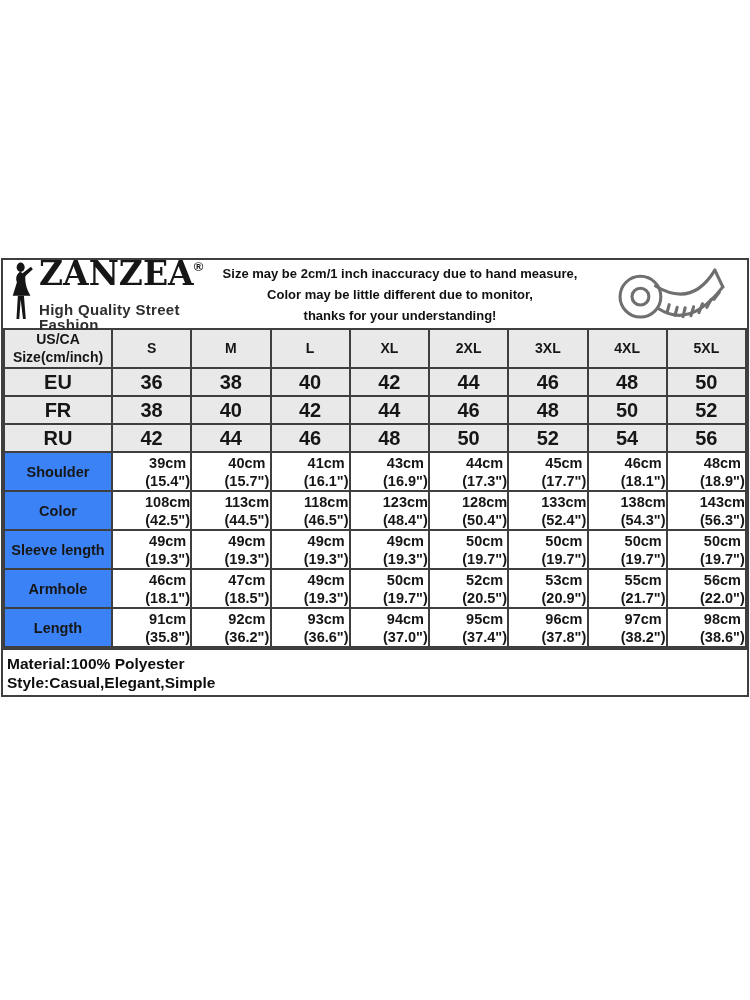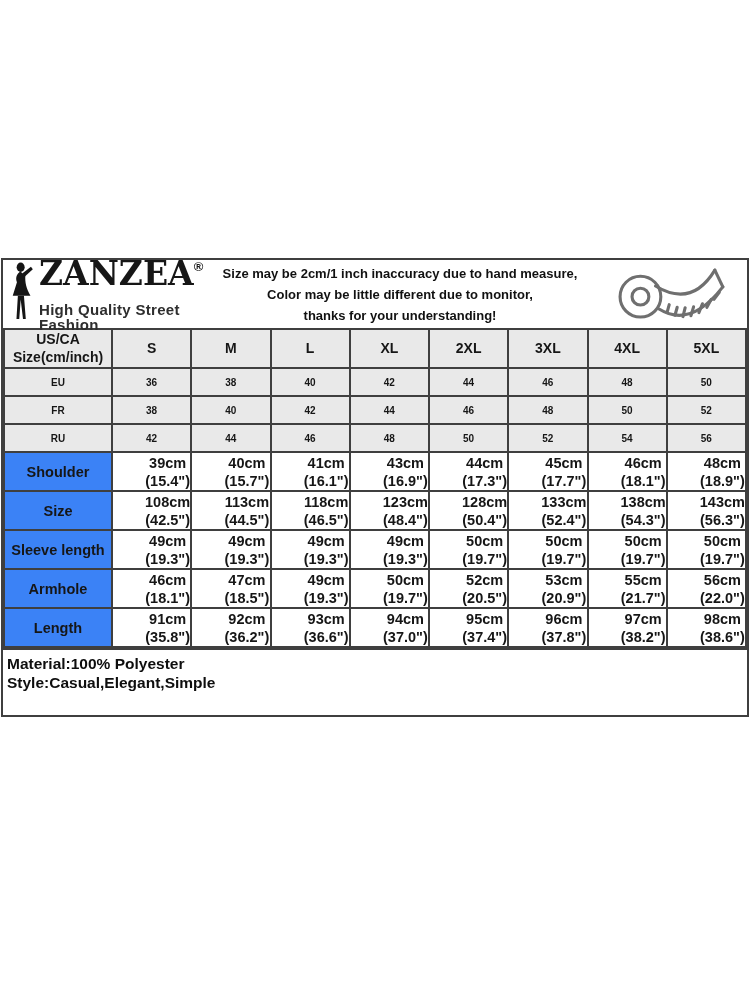--- a/index.html
+++ b/index.html
@@ -27,27 +27,27 @@
   .notice{flex:1;text-align:center;font-size:13px;font-weight:700;line-height:21px;color:#111;}
   .tape{width:152px;display:flex;align-items:center;justify-content:center;}
   
   table.size-table{width:100%;border-collapse:collapse;table-layout:fixed;}
   .size-table col.label-col{width:108px;}
   .size-table th,.size-table td{
     border:2px solid #3f3f3f;padding:0;text-align:center;vertical-align:middle;
     font-weight:700;color:#161616;
   }
   .size-table tr.colhead-row th{background:#e9e9e9;height:37px;font-size:14px;line-height:1.22;}
-  .size-table tr.region-row th,.size-table tr.region-row td{background:#e9e9e9;height:26px;font-size:10px;}
+  .size-table tr.region-row th,.size-table tr.region-row td{background:#e9e9e9;height:26px;font-size:20px;}
   .size-table tr.measure-row th{background:#3b82f6;font-size:14.5px;}
   .size-table tr.measure-row td{background:#ffffff;height:37px;font-size:14.5px;line-height:18px;padding-left:32px;}
   
   .details{
     border-top:2px solid #3f3f3f;background:#ffffff;
-    padding:4px 4px 22px 4px;font-size:15.5px;font-weight:700;line-height:19.4px;color:#0e0e0e;
+    padding:4px 4px 2px 4px;font-size:15.5px;font-weight:700;line-height:19.4px;color:#0e0e0e;
     text-align:left;
   }
 </style>
 </head>
 <body>
 
 <div class="sheet">
   <div class="size-chart">
 
     <div class="chart-header">
@@ -179,21 +179,21 @@
             <td>
               <div>46cm</div>
               <div>(18.1")</div>
             </td>
             <td>
               <div>48cm</div>
               <div>(18.9")</div>
             </td>
           </tr>
           <tr class="measure-row">
-            <th>Size</th>
+            <th>Color</th>
             <td>
               <div>108cm</div>
               <div>(42.5")</div>
             </td>
             <td>
               <div>113cm</div>
               <div>(44.5")</div>
             </td>
             <td>
               <div>118cm</div>

